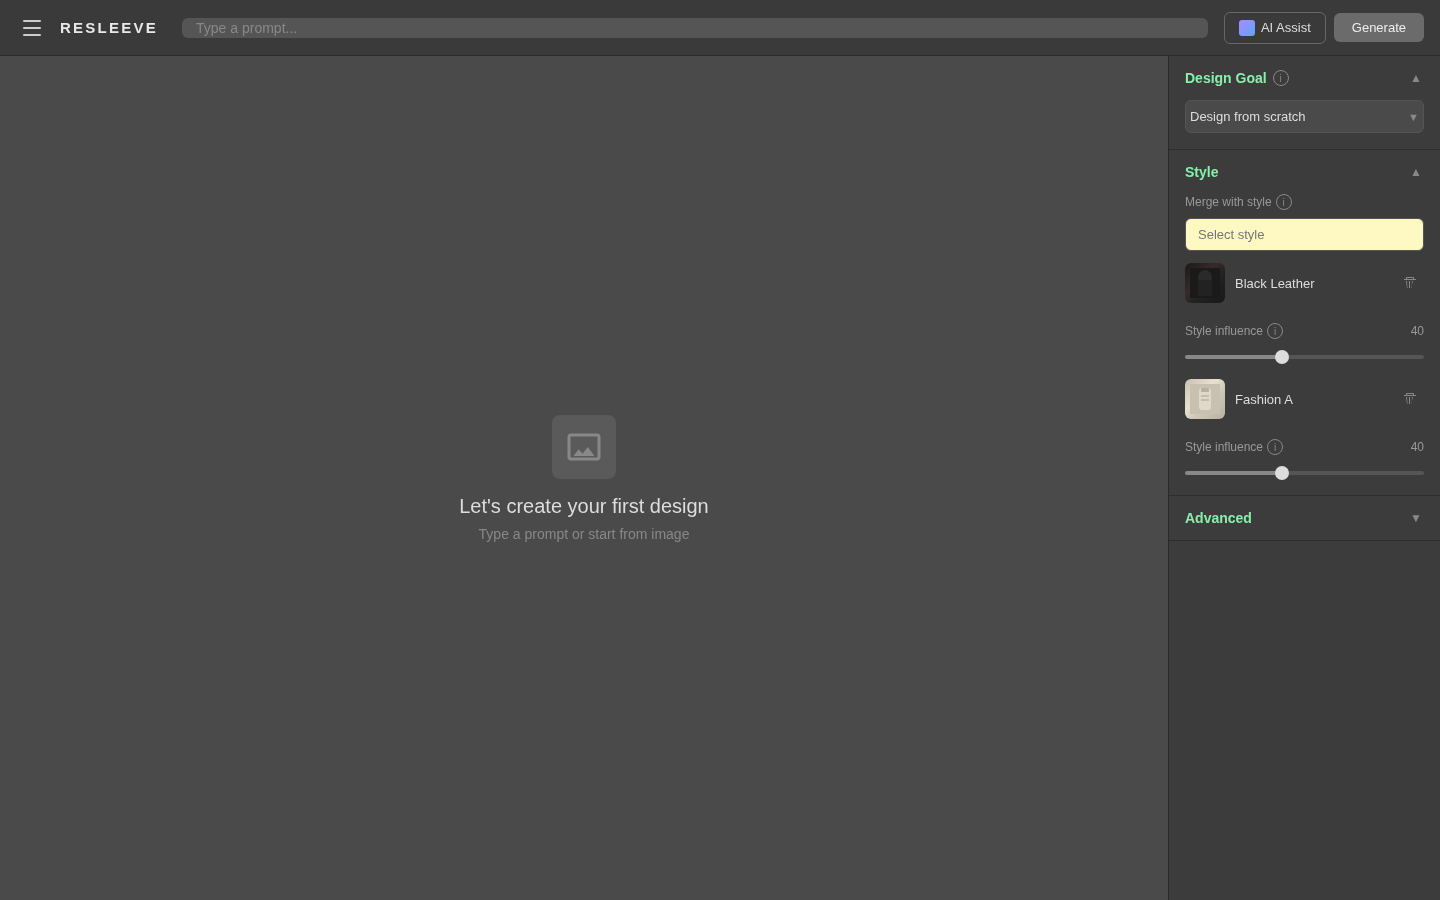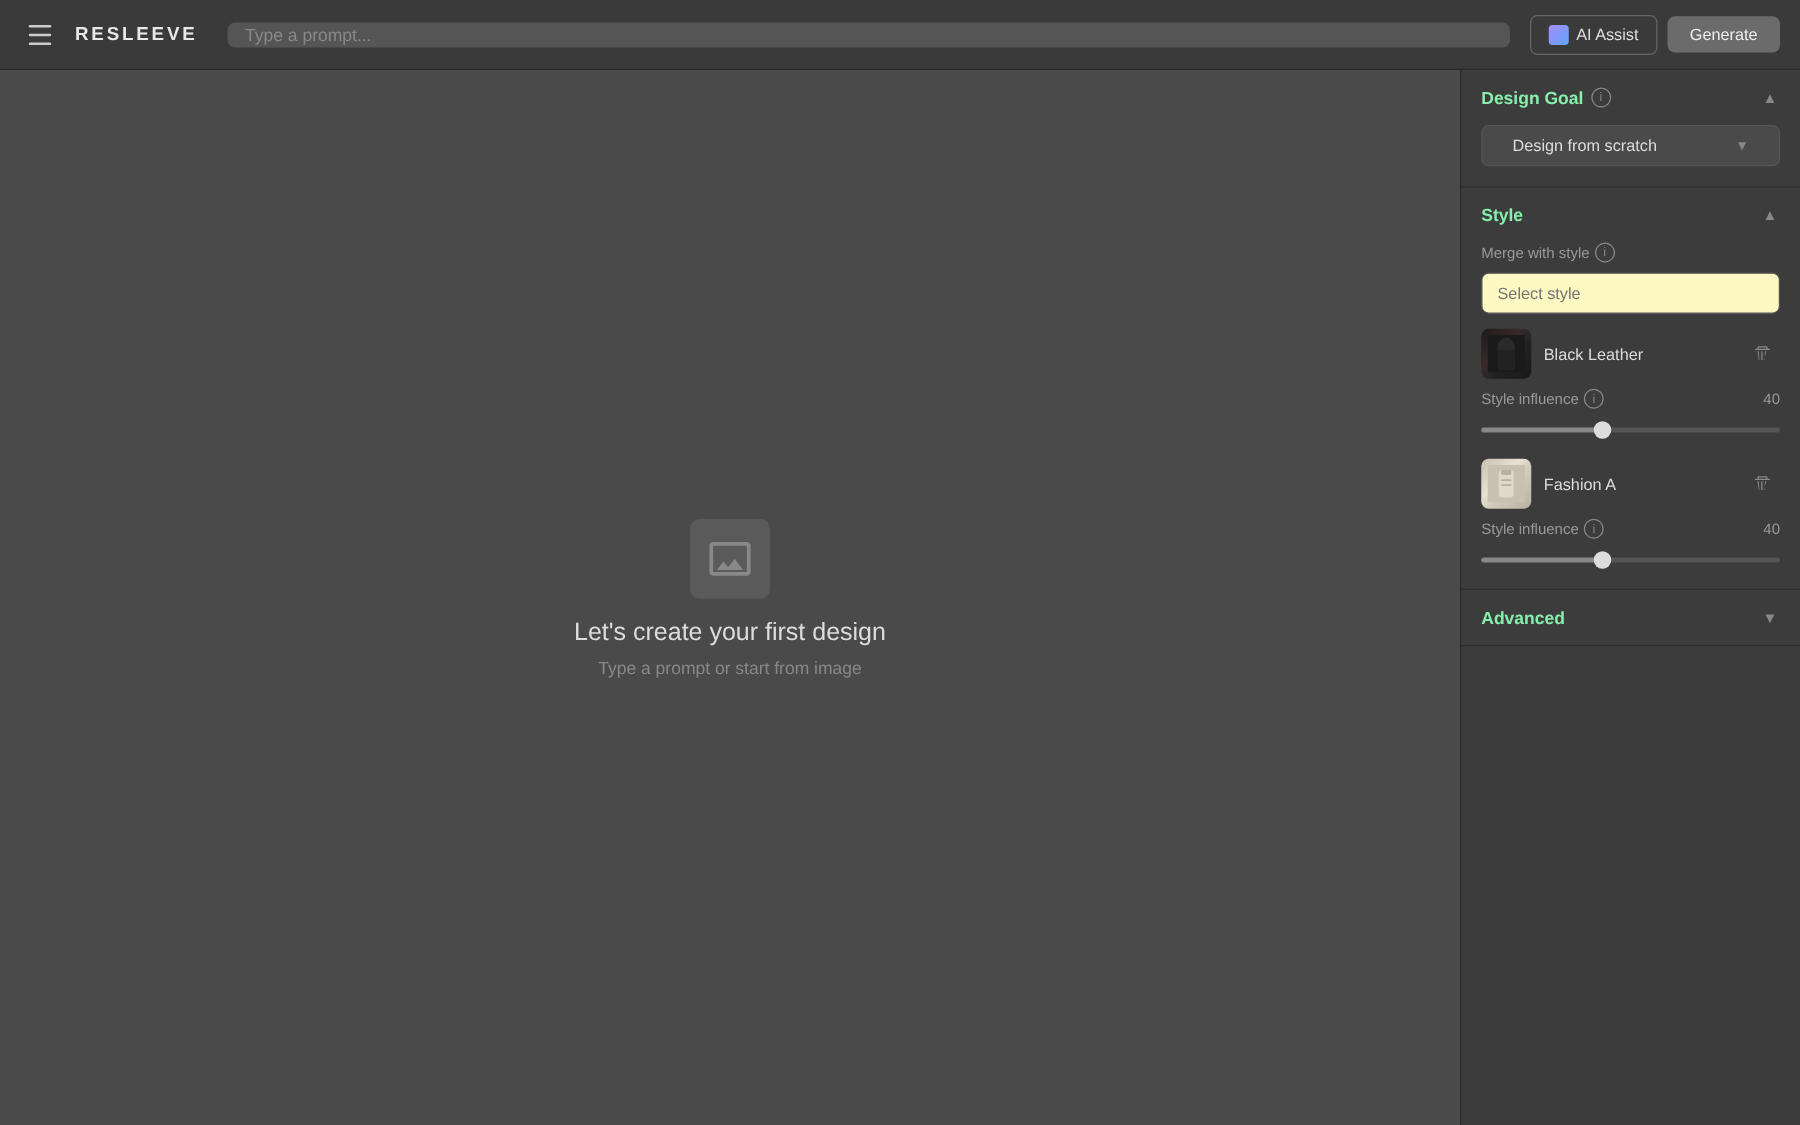--- a/index.html
+++ b/index.html
@@ -197,21 +197,21 @@
     .section-content {
       padding: 0 16px 16px;
     }
 
     
     .dropdown-select {
       width: 100%;
       display: flex;
       align-items: center;
       justify-content: space-between;
-      padding: 8px 24px;
+      padding: 8px 4px;
       background: #4a4a4a;
       border: 1px solid #555;
       border-radius: 6px;
       cursor: pointer;
       color: #ddd;
       font-size: 13px;
     }
     .dropdown-select .chevron-down {
       color: #888;
       font-size: 11px;
@@ -276,21 +276,21 @@
       color: #888;
       border-radius: 4px;
       flex-shrink: 0;
     }
 
     
     .influence-row {
       display: flex;
       align-items: center;
       justify-content: space-between;
-      margin-top: 8px;
+      margin-top: 20px;
     }
     .influence-label {
       display: flex;
       align-items: center;
       gap: 4px;
       font-size: 12px;
       color: #999;
     }
     .influence-value {
       font-size: 12px;

